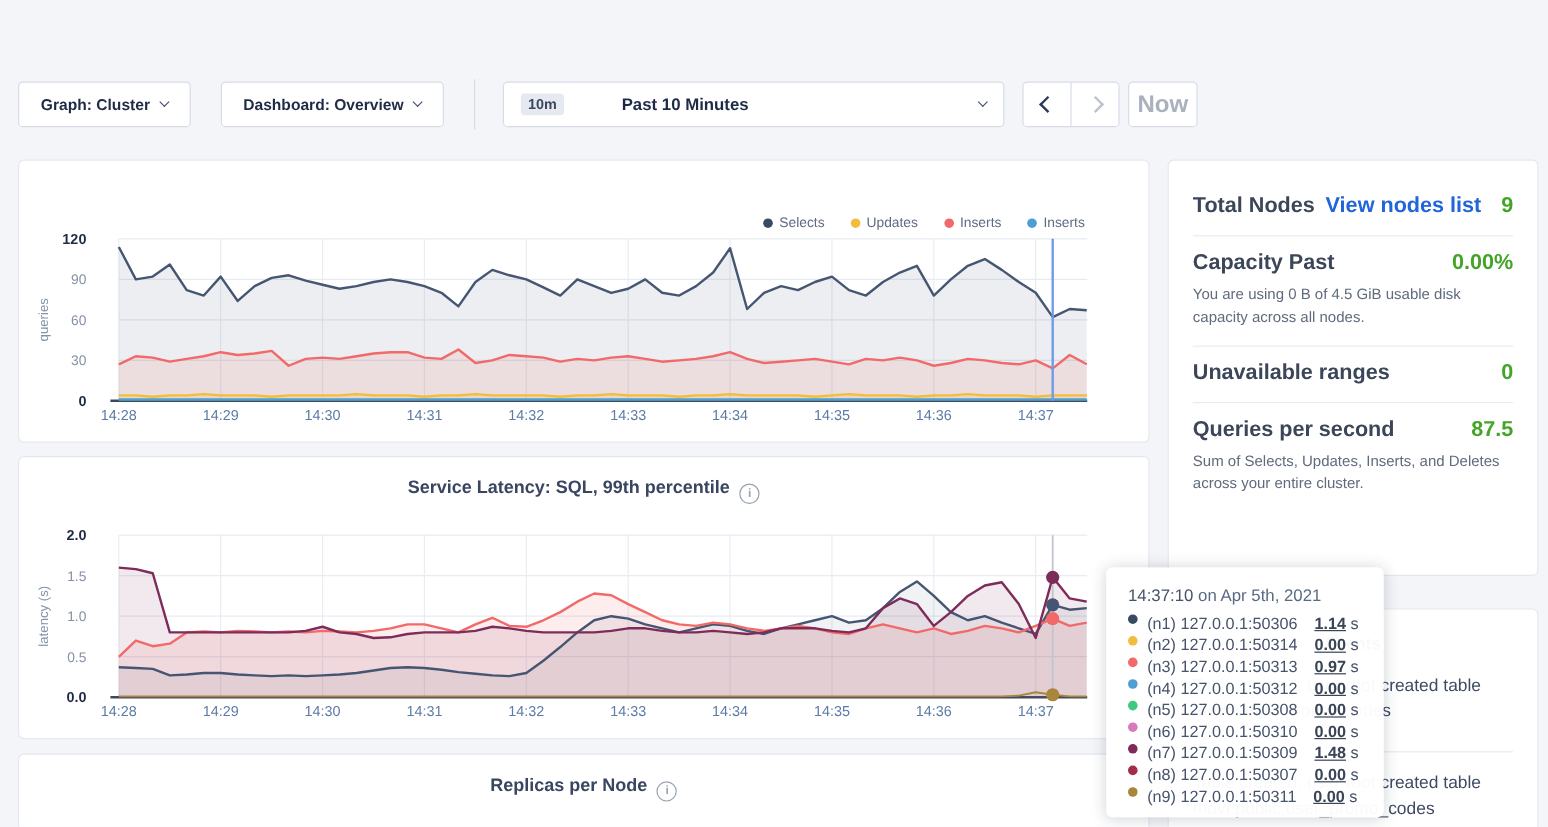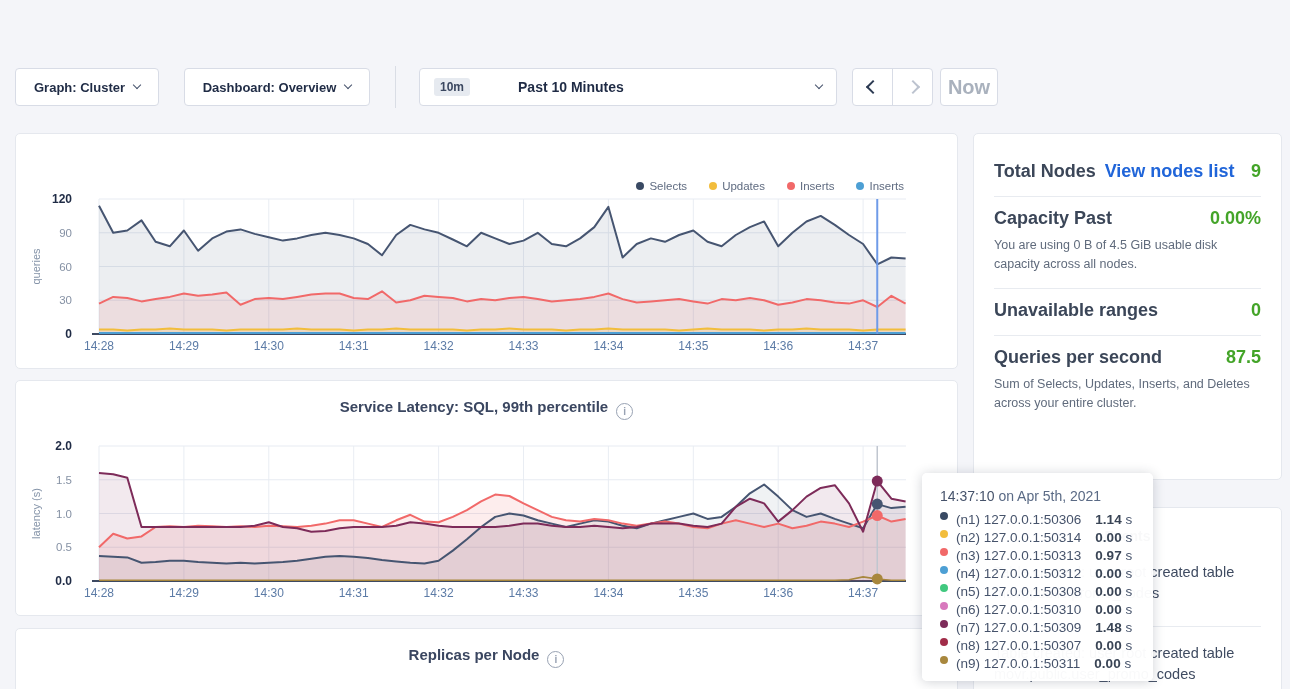--- a/index.html
+++ b/index.html
@@ -59,21 +59,21 @@
     position:absolute; left:922px; top:473px; width:231px; height:208px;
     background:rgba(255,255,255,.97); border-radius:5px; z-index:10;
     box-shadow:0 1px 12px rgba(40,50,70,.22); padding:15px 18px 12px;
   }
   .tt-head { font-size:14px; color:#46536b; margin-bottom:8px; }
   .tt-time { color:#46536b; }
   .tt-date { color:#5a6a85; }
   .tt-row { display:flex; gap:8px; font-size:13.5px; color:#46536b; height:18px; }
   .tt-dot { width:8px; height:8px; border-radius:50%; flex:0 0 8px; }
   .tt-val { margin-left:6px; white-space:nowrap; }
-  .tt-val b { color:#394455; font-size:13.5px; }
+  .tt-val b { color:#394455; font-size:13.5px;text-decoration:underline; }
 </style>
 </head>
 <body>
 
 <div class="page">
 
 
   <div class="toolbar">
     <button class="tb-btn" style="left:0;width:144px">
       <span>Graph: Cluster</span>

